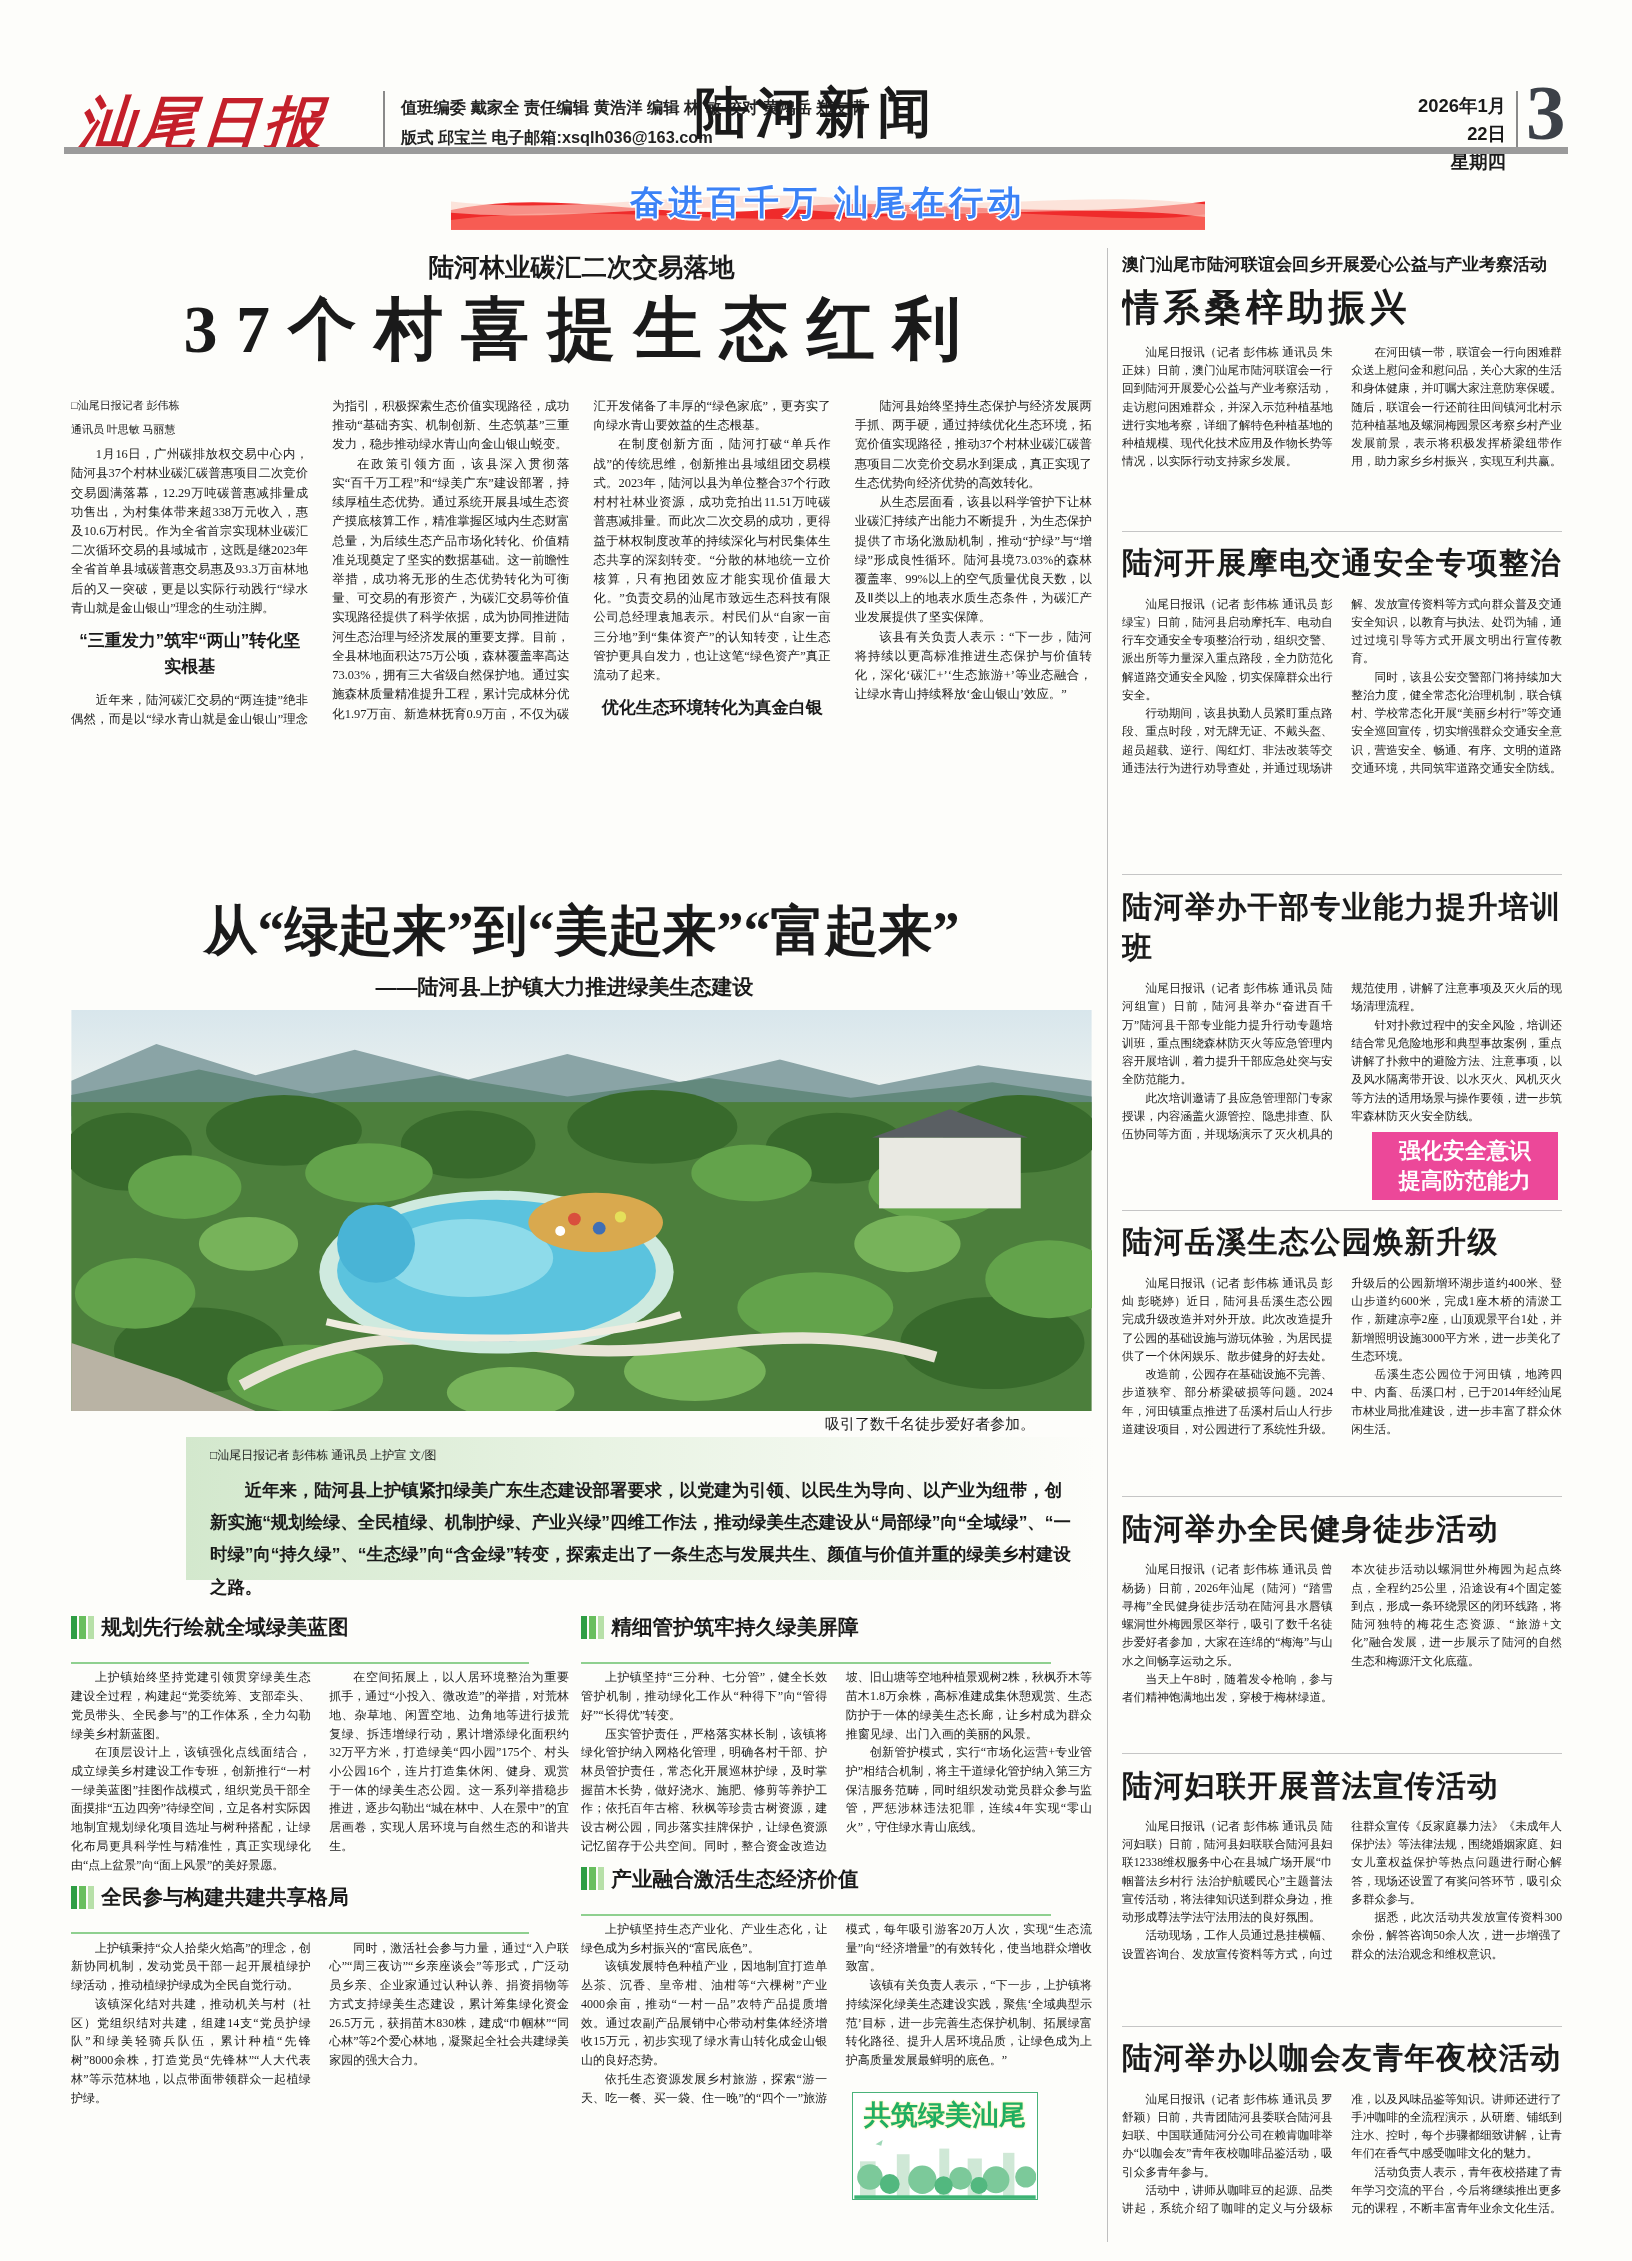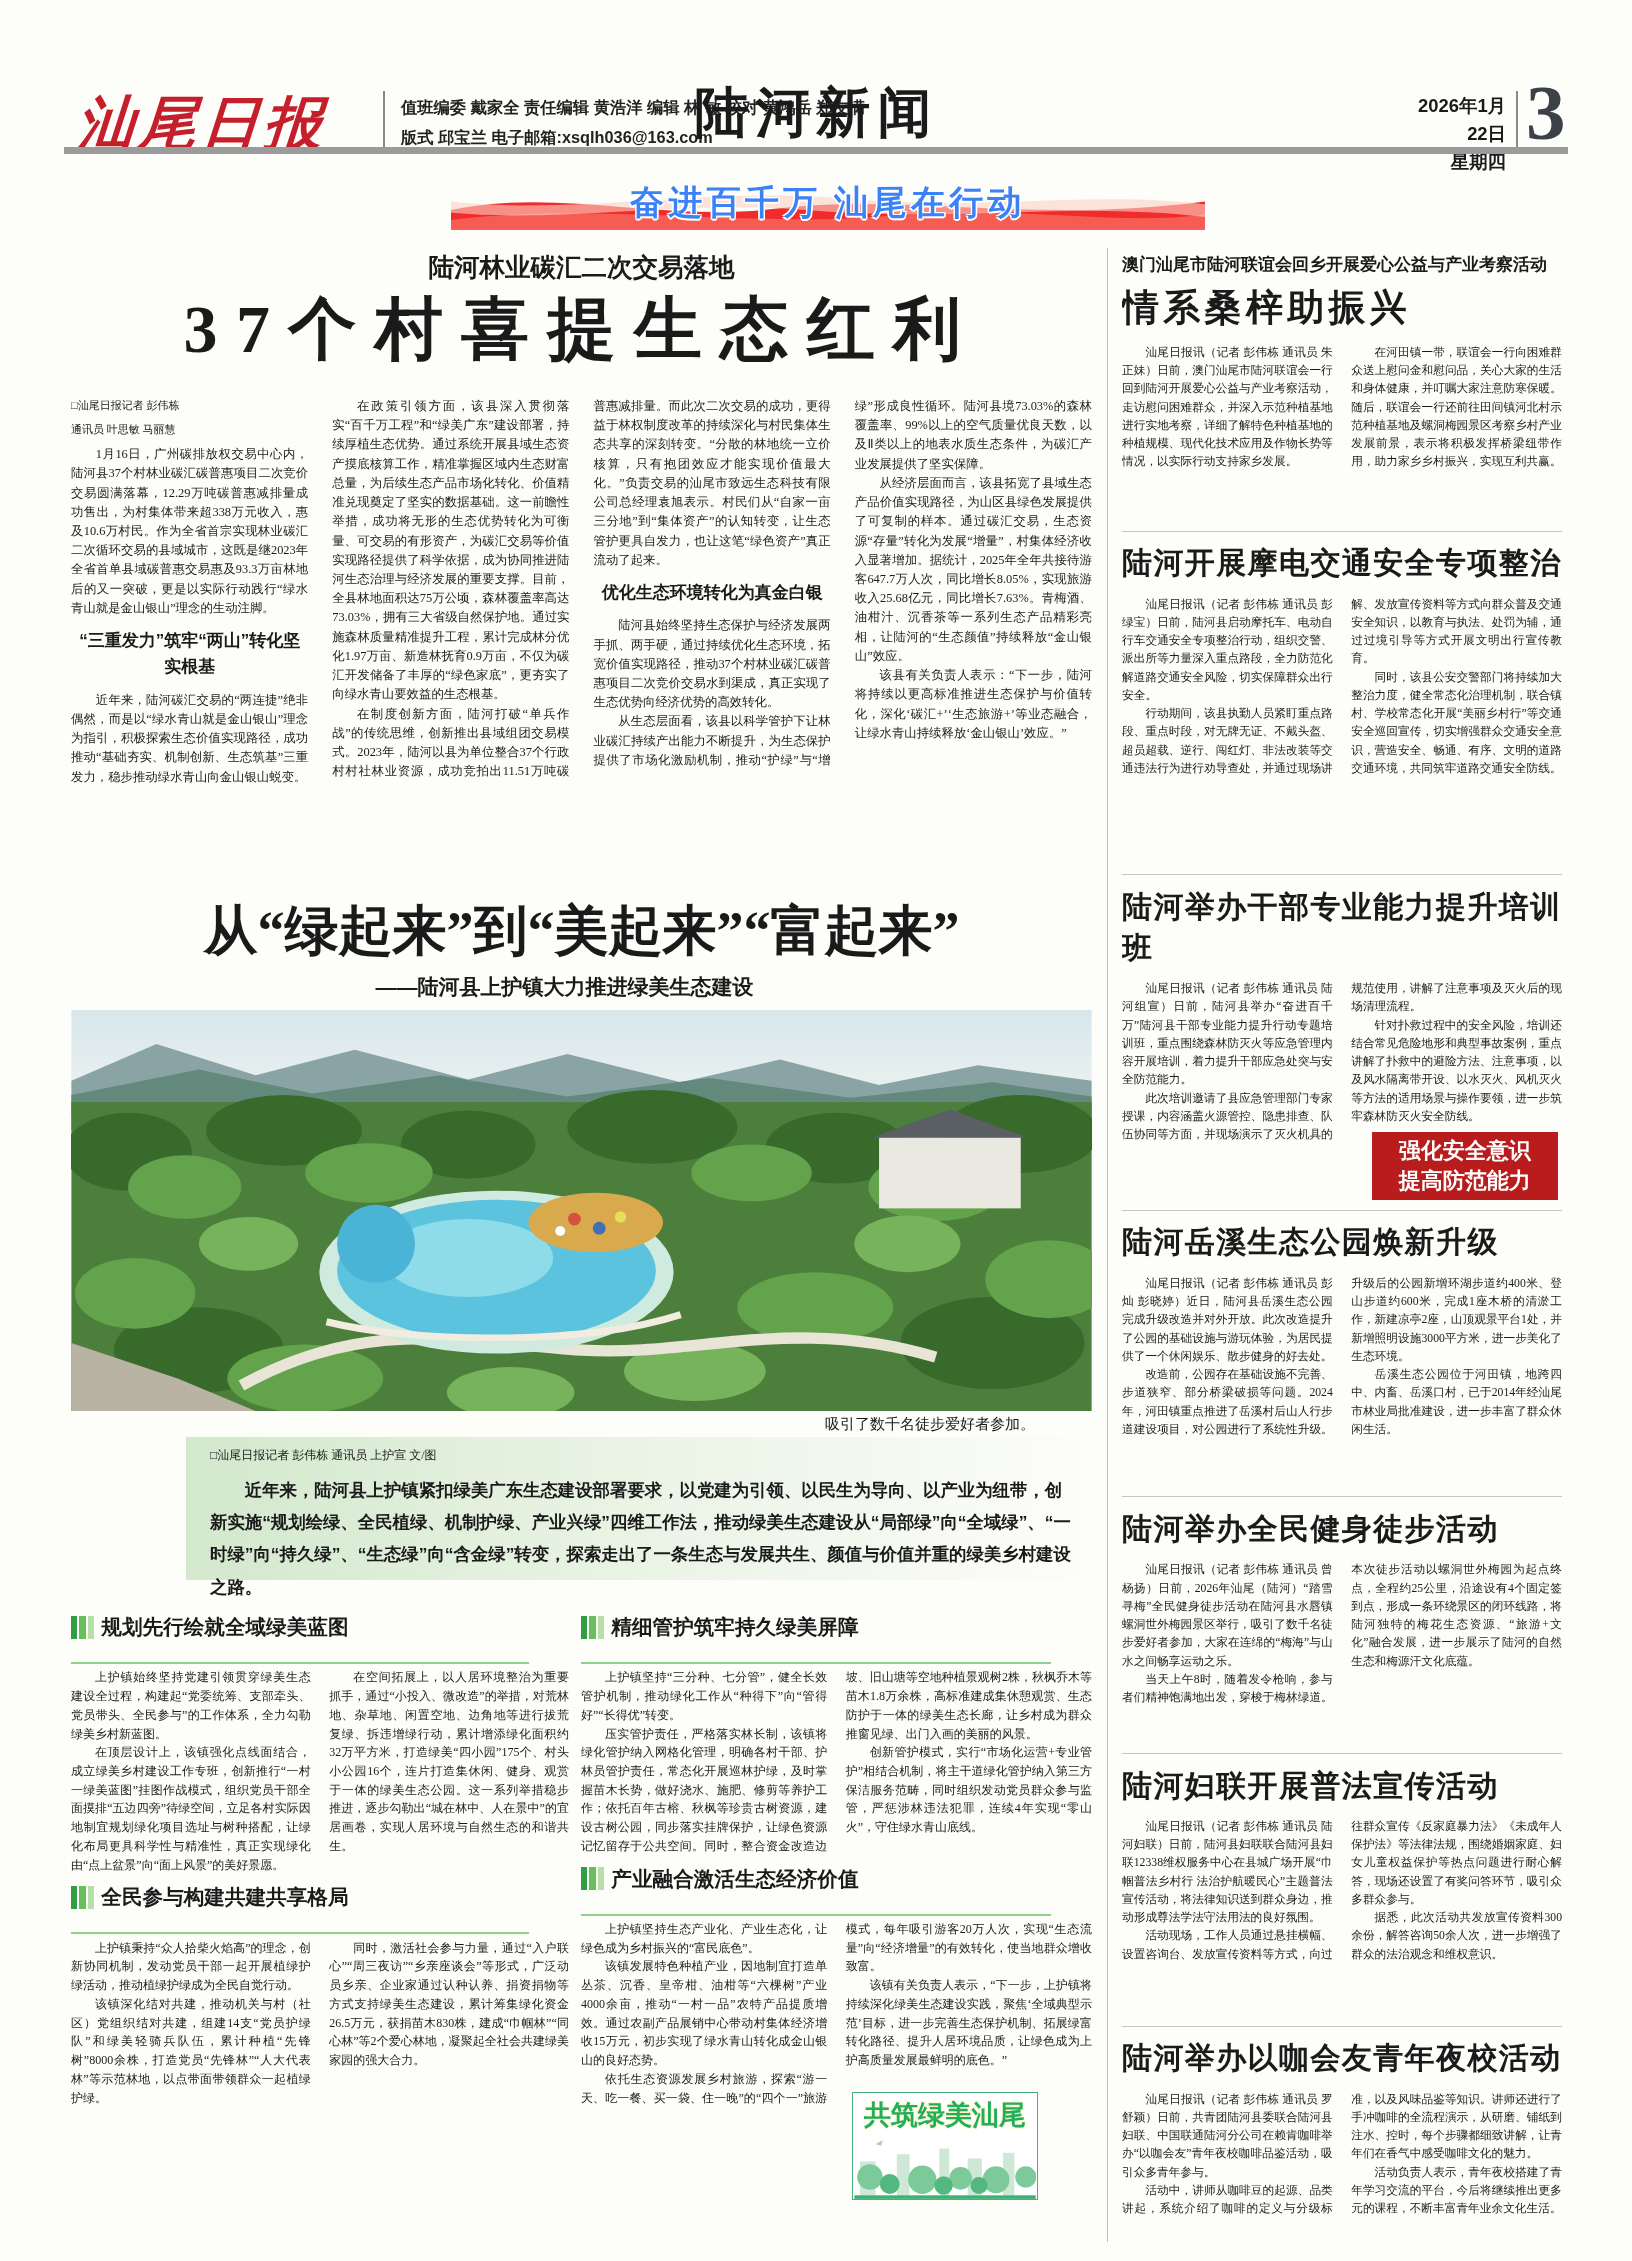--- a/index.html
+++ b/index.html
@@ -69,21 +69,21 @@
   
   .vrule{position:absolute;left:1107px;top:248px;height:1994px;width:0.7px;background:#bfbfbf;}
   .rail{position:absolute;left:1122px;top:247px;width:440px;}
   .rr-art{position:relative;overflow:hidden;border-bottom:0.7px solid #c5c5c5;
     padding:4.3px 0 11.3px 0;margin-bottom:6px;}
   .rr-art:last-child{border-bottom:none;}
   .rr-eyebrow{font-size:17px;font-weight:bold;font-family:"Liberation Sans",sans-serif;margin:1.4px 0 7px 0;}
   .rr-hl{font-size:30px;font-weight:bold;margin:1.4px 0 11.3px 0;letter-spacing:1.4px;}
   .rr-hl.big{font-size:37px;letter-spacing:4.3px;}
   .rr-body{column-count:2;column-gap:18.4px;font-size:11.7px;line-height:1.56;text-align:justify;}
-  .redbox{position:absolute;right:4.3px;bottom:10px;width:186px;height:68px;background:#b91c1c;
+  .redbox{position:absolute;right:4.3px;bottom:10px;width:186px;height:68px;background:#ec4899;
     color:#fff;display:flex;flex-direction:column;align-items:center;justify-content:center;
     font-size:22px;font-weight:bold;font-family:"Liberation Sans",sans-serif;line-height:1.35;}
 </style>
 </head>
 <body>
 
 <div class="page">
 
   <div>
     <div class="logo">汕尾日报</div>
@@ -117,21 +117,20 @@
       <p class="by">□汕尾日报记者 彭伟栋</p>
       <p class="by">通讯员 叶思敏 马丽慧</p>
       <p class="p">1月16日，广州碳排放权交易中心内，陆河县37个村林业碳汇碳普惠项目二次竞价交易圆满落幕，12.29万吨碳普惠减排量成功售出，为村集体带来超338万元收入，惠及10.6万村民。作为全省首宗实现林业碳汇二次循环交易的县域城市，这既是继2023年全省首单县域碳普惠交易惠及93.3万亩林地后的又一突破，更是以实际行动践行“绿水青山就是金山银山”理念的生动注脚。</p>
       <h4 class="sub-inline">“三重发力”筑牢“两山”转化坚实根基</h4>
       <p class="p">近年来，陆河碳汇交易的“两连捷”绝非偶然，而是以“绿水青山就是金山银山”理念为指引，积极探索生态价值实现路径，成功推动“基础夯实、机制创新、生态筑基”三重发力，稳步推动绿水青山向金山银山蜕变。</p>
       <p class="p">在政策引领方面，该县深入贯彻落实“百千万工程”和“绿美广东”建设部署，持续厚植生态优势。通过系统开展县域生态资产摸底核算工作，精准掌握区域内生态财富总量，为后续生态产品市场化转化、价值精准兑现奠定了坚实的数据基础。这一前瞻性举措，成功将无形的生态优势转化为可衡量、可交易的有形资产，为碳汇交易等价值实现路径提供了科学依据，成为协同推进陆河生态治理与经济发展的重要支撑。目前，全县林地面积达75万公顷，森林覆盖率高达73.03%，拥有三大省级自然保护地。通过实施森林质量精准提升工程，累计完成林分优化1.97万亩、新造林抚育0.9万亩，不仅为碳汇开发储备了丰厚的“绿色家底”，更夯实了向绿水青山要效益的生态根基。</p>
       <p class="p">在制度创新方面，陆河打破“单兵作战”的传统思维，创新推出县域组团交易模式。2023年，陆河以县为单位整合37个行政村村社林业资源，成功竞拍出11.51万吨碳普惠减排量。而此次二次交易的成功，更得益于林权制度改革的持续深化与村民集体生态共享的深刻转变。“分散的林地统一立价核算，只有抱团效应才能实现价值最大化。”负责交易的汕尾市致远生态科技有限公司总经理袁旭表示。村民们从“自家一亩三分地”到“集体资产”的认知转变，让生态管护更具自发力，也让这笔“绿色资产”真正流动了起来。</p>
       <h4 class="sub-inline">优化生态环境转化为真金白银</h4>
       <p class="p">陆河县始终坚持生态保护与经济发展两手抓、两手硬，通过持续优化生态环境，拓宽价值实现路径，推动37个村林业碳汇碳普惠项目二次竞价交易水到渠成，真正实现了生态优势向经济优势的高效转化。</p>
       <p class="p">从生态层面看，该县以科学管护下让林业碳汇持续产出能力不断提升，为生态保护提供了市场化激励机制，推动“护绿”与“增绿”形成良性循环。陆河县境73.03%的森林覆盖率、99%以上的空气质量优良天数，以及Ⅱ类以上的地表水质生态条件，为碳汇产业发展提供了坚实保障。</p>
-      <p class="p">从经济层面而言，该县拓宽了县域生态产品价值实现路径，为山区县绿色发展提供了可复制的样本。通过碳汇交易，生态资源“存量”转化为发展“增量”，村集体经济收入显著增加。据统计，2025年全年共接待游客647.7万人次，同比增长8.05%，实现旅游收入25.68亿元，同比增长7.63%。青梅酒、油柑汁、沉香茶等一系列生态产品精彩亮相，让陆河的“生态颜值”持续释放“金山银山”效应。</p>
       <p class="p">该县有关负责人表示：“下一步，陆河将持续以更高标准推进生态保护与价值转化，深化‘碳汇+’‘生态旅游+’等业态融合，让绿水青山持续释放‘金山银山’效应。”</p>
     </div>
 
   <div class="mid-hl">从“绿起来”到“美起来”“富起来”</div>
   <div class="mid-sub hei">——陆河县上护镇大力推进绿美生态建设</div>
 
   <div class="photo">
     <svg width="1021" height="401" viewBox="0 0 1440 566">
       <defs>
         <linearGradient id="sky" x1="0" y1="0" x2="0" y2="1">

